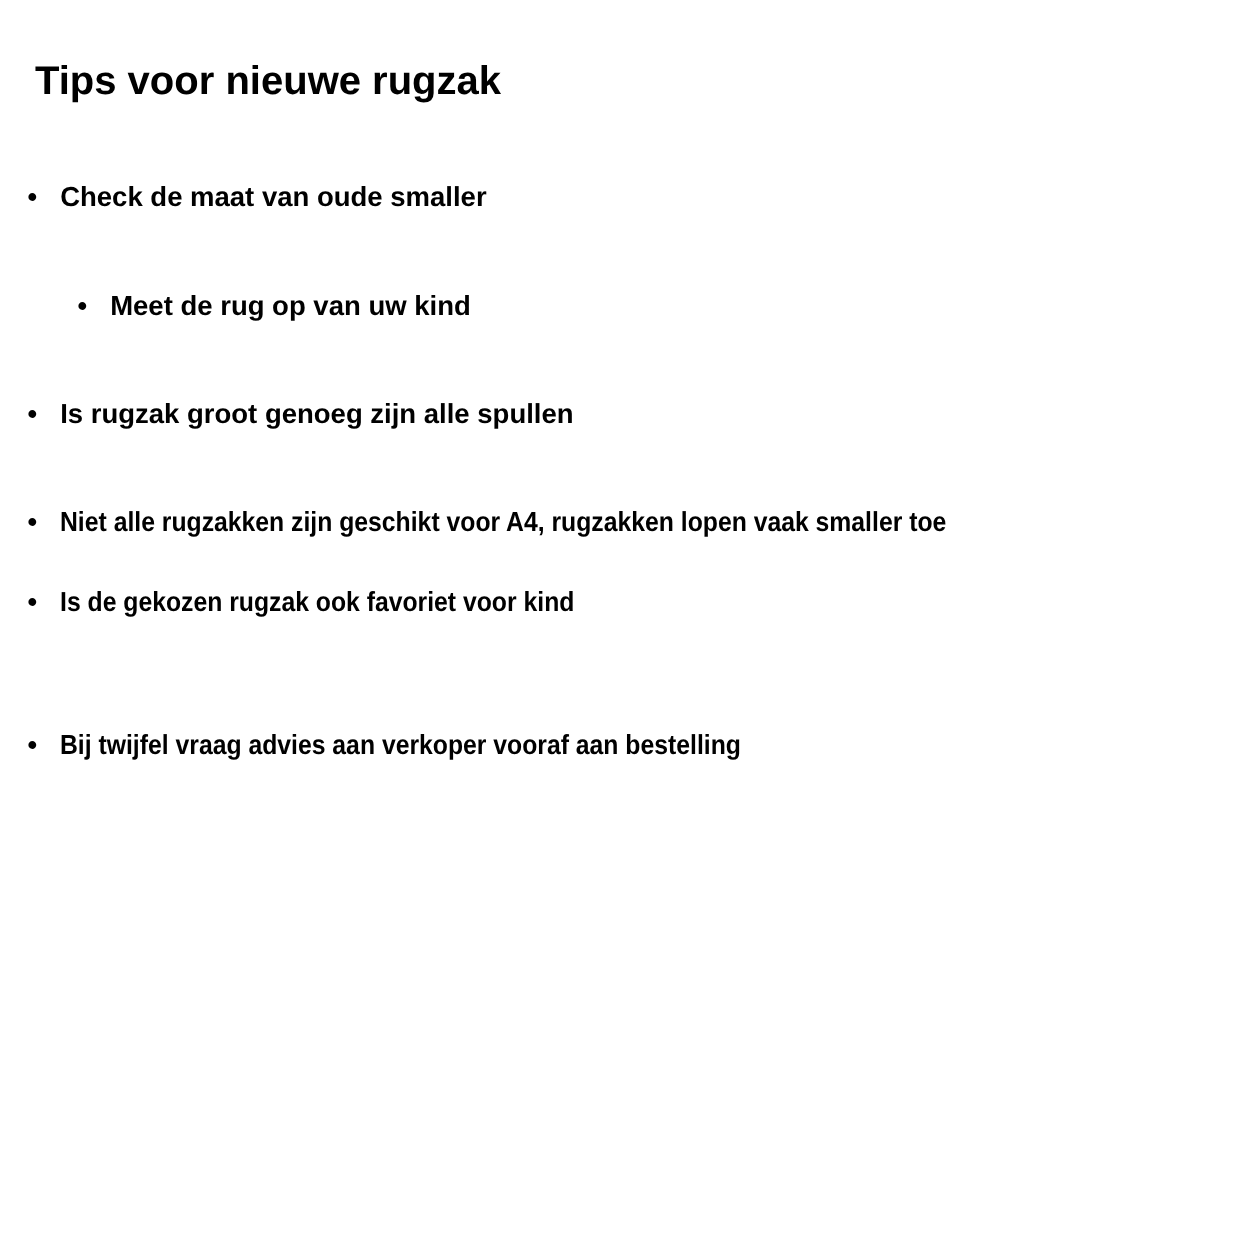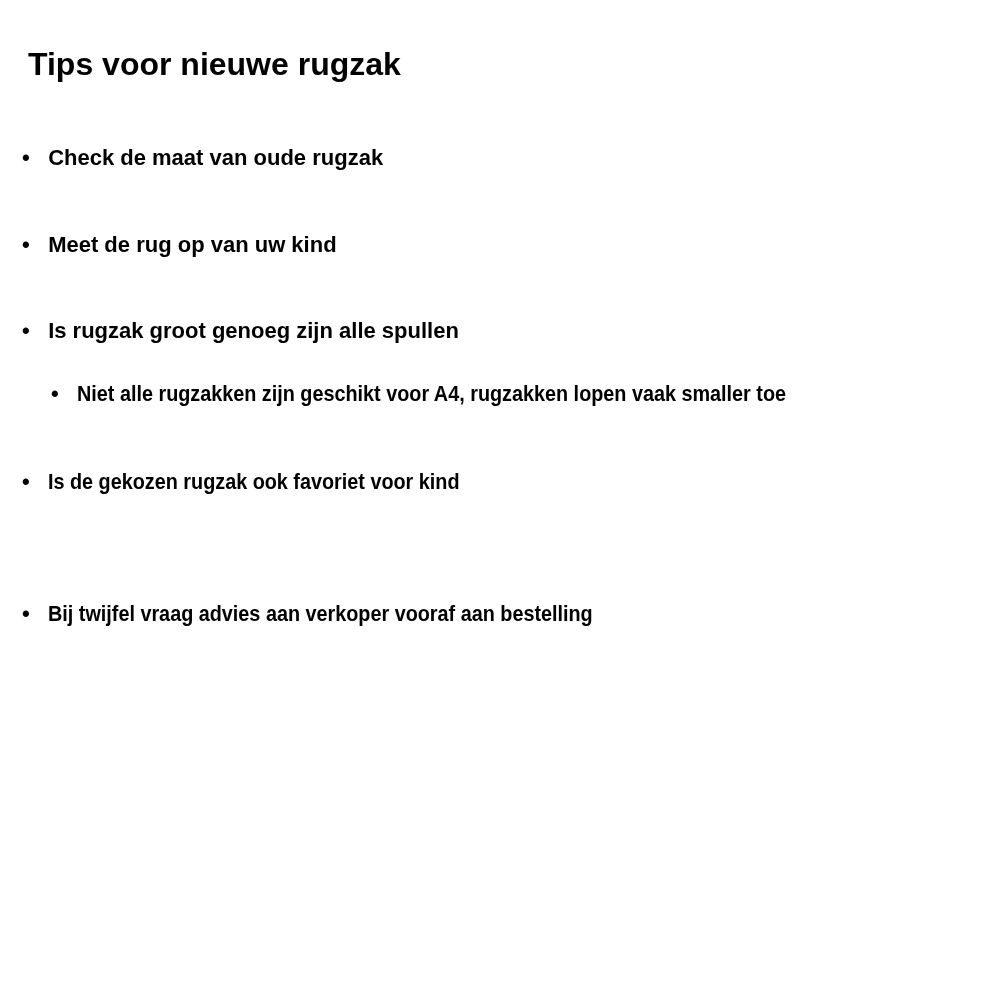--- a/index.html
+++ b/index.html
@@ -37,25 +37,25 @@
   }
   .tip {
     position: absolute;
     left: 22px;
     font-size: 22px;
     font-weight: 700;
     line-height: 28px;
     white-space: nowrap;
   }
   .tip:nth-child(1) { top: 144px; }
-  .tip:nth-child(2) { top: 231px; }
+  .tip:nth-child(2) { top: 231px; margin-left: 40px; }
   .tip:nth-child(3) { top: 317px; }
-  .tip:nth-child(4) { top: 380px; margin-left: 29px; }
+  .tip:nth-child(4) { top: 404px; }
   .tip:nth-child(5) { top: 468px; }
-  .tip:nth-child(6) { top: 600px; }
+  .tip:nth-child(6) { top: 582px; }
   .marker {
     display: inline-block;
     width: 20px;
     font-size: 22px;
   }
   .text {
     display: inline-block;
   }
   .text.condensed {
     transform: scaleX(0.9);
@@ -63,21 +63,21 @@
   }
 </style>
 </head>
 <body>
 
 <div class="slide">
   <h1 class="page-title">Tips voor nieuwe rugzak</h1>
   <ul class="tips-list">
     <li class="tip">
       <span class="marker">•</span>
-      <span class="text">Check de maat van oude rugzak</span>
+      <span class="text">Check de maat van oude smaller</span>
     </li>
     <li class="tip">
       <span class="marker">•</span>
       <span class="text">Meet de rug op van uw kind</span>
     </li>
     <li class="tip">
       <span class="marker">•</span>
       <span class="text">Is rugzak groot genoeg zijn alle spullen</span>
     </li>
     <li class="tip">

